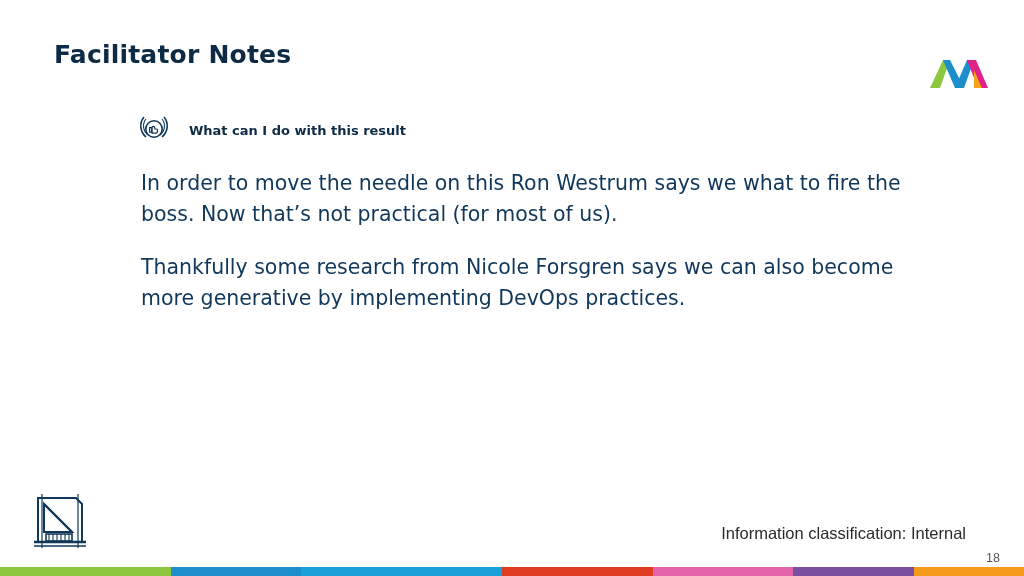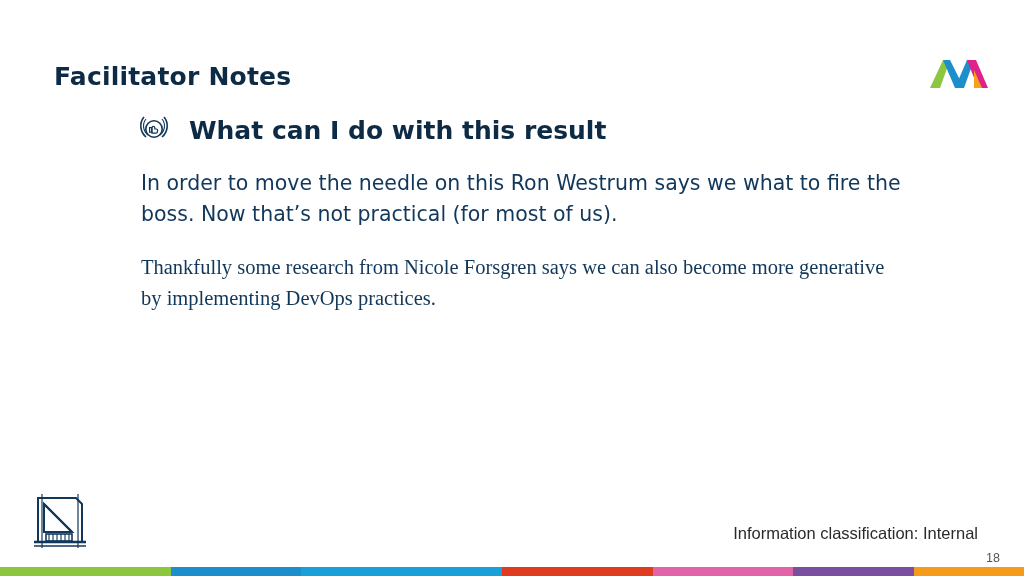--- a/index.html
+++ b/index.html
@@ -14,21 +14,21 @@
     position: relative;
     width: 1024px;
     height: 576px;
     background: #ffffff;
   }
 
   
   .slide-title {
     position: absolute;
     left: 54px;
-    top: 62px;
+    top: 40px;
     font-size: 25px;
     font-weight: bold;
     color: #0d2b45;
     letter-spacing: 0.2px;
   }
 
   
   .logo {
     position: absolute;
     right: 36px;
@@ -46,54 +46,54 @@
     align-items: center;
     gap: 18px;
   }
   .medal-icon {
     width: 34px;
     height: 34px;
     flex: 0 0 34px;
     display: block;
   }
   .heading-text {
-    font-size: 25px;
+    font-size: 13px;
     font-weight: bold;
     color: #0d2b45;
   }
 
   
   .body {
     position: absolute;
     left: 141px;
     top: 168px;
     width: 790px;
   }
   .body p {
     font-size: 20.5px;
     line-height: 1.53;
     color: #11375a;
     margin-bottom: 21px;
     max-width: 760px;
   }
-  .body p:last-child { margin-bottom: 4px; font-family: Liberation Serif, serif; }
+  .body p:last-child { margin-bottom: 4px; }
 
   
   .draw-icon {
     position: absolute;
     left: 24px;
     bottom: 20px;
     width: 72px;
     height: 66px;
   }
 
   
   .classification {
     position: absolute;
-    right: 46px;
+    right: 58px;
     bottom: 33px;
     font-size: 16.5px;
     color: #2b2b2b;
     font-family: "Liberation Sans", sans-serif;
   }
 
   
   .page-number {
     position: absolute;
     right: 24px;

